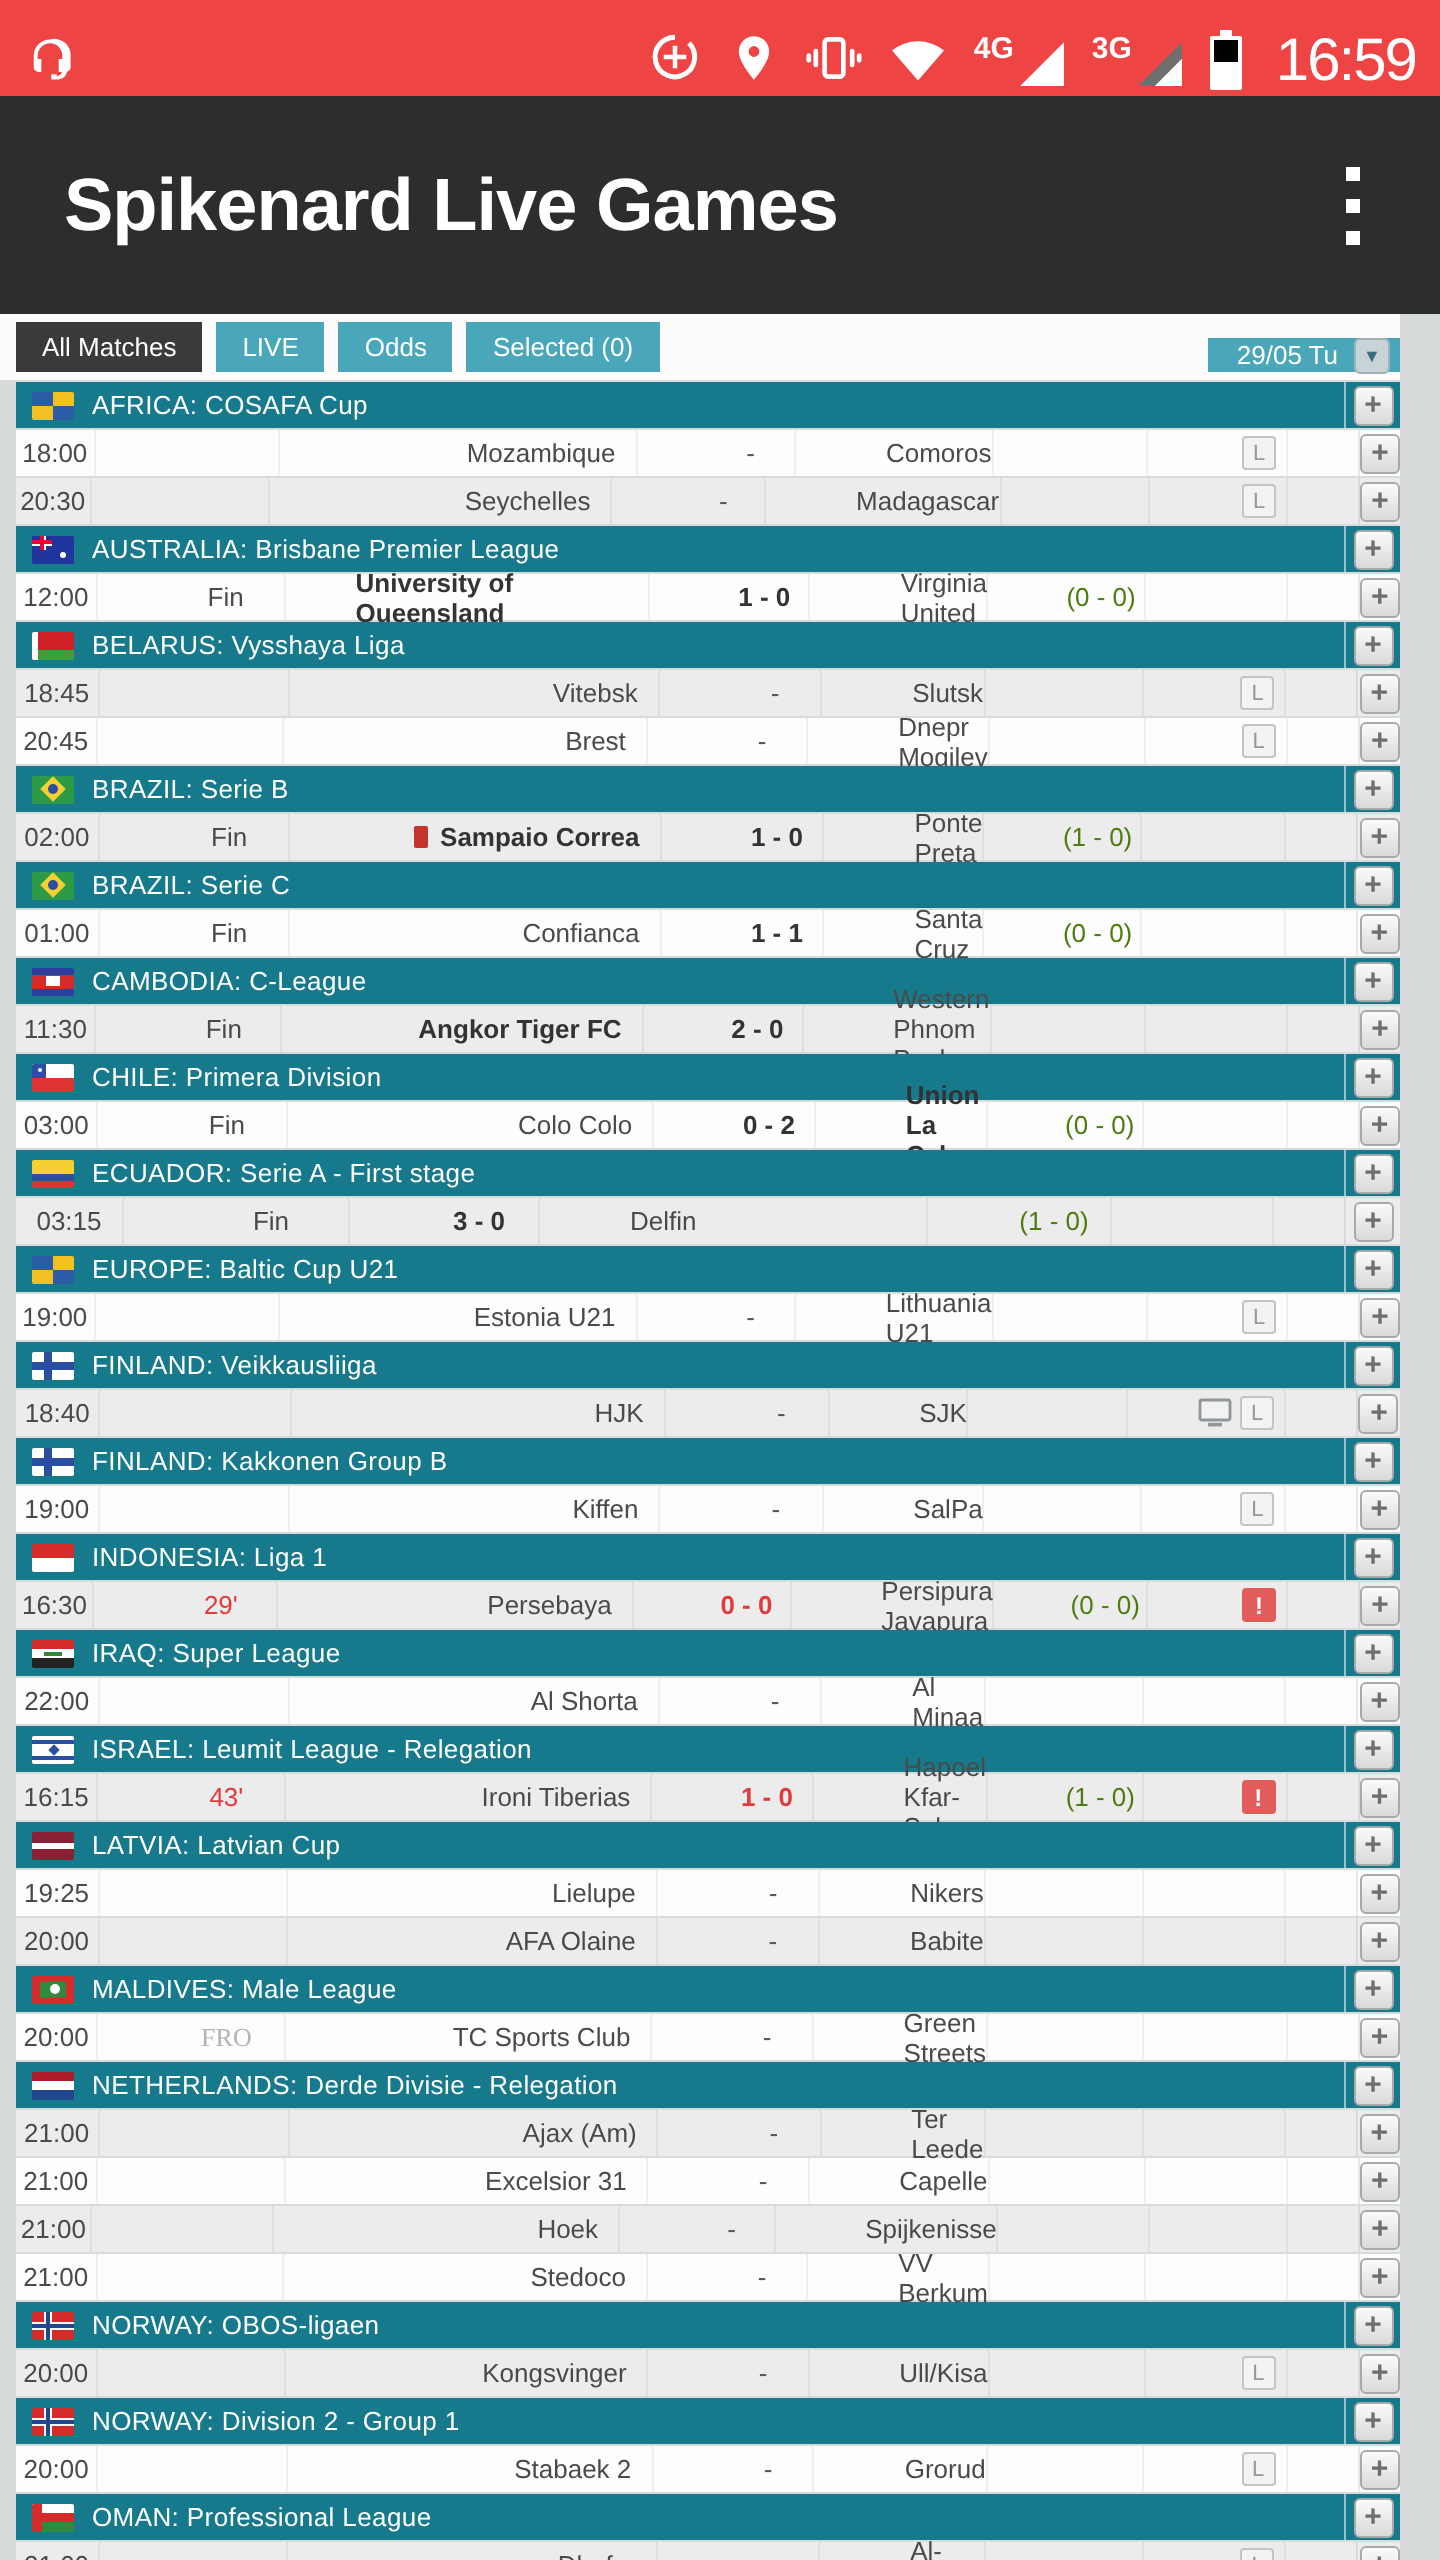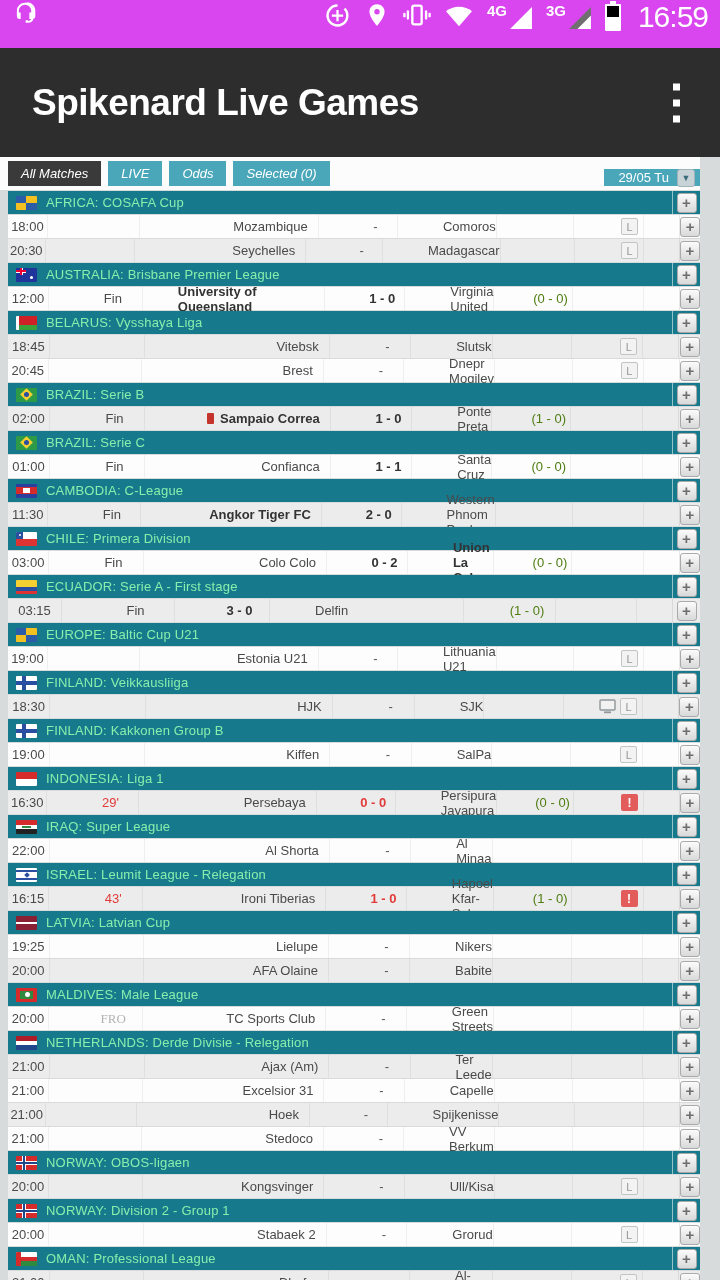--- a/index.html
+++ b/index.html
@@ -1,50 +1,50 @@
 <!DOCTYPE html>
 <html><head>
 <meta charset="utf-8">
 <style>
   * { box-sizing: border-box; margin: 0; padding: 0; }
   html,body { width:720px; height:1280px; overflow:hidden; }
   body { font-family:"Liberation Sans", sans-serif; background:#d8dbdc; }
 
   
-  .statusbar { height:48px; background:#d946ef; display:flex; align-items:flex-start; padding:0 12px; color:#fff; }
+  .statusbar { height:48px; background:#ef4444; display:flex; align-items:flex-end; padding:0 12px; color:#fff; }
   .sb-left { display:flex; align-items:center; }
   .sb-spacer { flex:1; }
   .sb-right { display:flex; align-items:center; gap:13px; }
   .sb-net { display:flex; align-items:flex-start; }
   .sb-netlabel { font-size:15px; font-weight:bold; margin-right:1px; margin-top:-2px; }
   .sb-time { font-size:30px; letter-spacing:-1px; margin-left:4px; }
   .battery { width:16px; height:27px; border:2px solid #fff; border-radius:1px; position:relative; background:#000; }
   .battery::before { content:""; position:absolute; top:-5px; left:3px; width:6px; height:3px; background:#fff; }
   .battery::after { content:""; position:absolute; left:0; right:0; bottom:0; height:12px; background:#fff; }
 
   
   .appheader { height:109px; background:#2d2d2d; display:flex; align-items:center; padding:0 24px 0 32px; position:relative; }
   .app-title { color:#fff; font-size:37px; font-weight:bold; letter-spacing:-0.5px; }
   .kebab { position:absolute; right:40px; top:50%; transform:translateY(-50%); display:flex; flex-direction:column; gap:9px; cursor:pointer; }
   .kebab span { width:7px; height:7px; background:#fff; }
 
   
   .tabstrip { height:33px; background:#fcfcfc; display:flex; align-items:stretch; padding:4px 0 4px 8px; position:relative; margin-right:20px; }
-  .tab { display:flex; align-items:center; padding:0 13px; margin-right:7px; font-size:13px; color:#fff; background:#4aa7ba; cursor:pointer;font-style:italic; }
+  .tab { display:flex; align-items:center; padding:0 13px; margin-right:7px; font-size:13px; color:#fff; background:#4aa7ba; cursor:pointer; }
   .tab.active { background:#3a3a3a; }
   .datepicker { position:absolute; right:0; top:12px; bottom:4px; background:#4aa7ba; display:flex; align-items:center; padding:0 5px 0 14px; gap:8px; cursor:pointer; }
   .date-label { color:#fff; font-size:13px; }
   .date-drop { width:18px; height:18px; background:#c7d3d6; border:1px solid #9fb3b8; border-radius:3px; color:#3c6d7a; font-size:9px; display:flex; align-items:center; justify-content:center; }
 
   
   .content { margin:0 20px 0 8px; }
   .league { margin-top:1px; }
   .league-bar { display:flex; height:23px; margin-bottom:1px; }
   .league-main { flex:1; background:#17798c; display:flex; align-items:center; padding-left:8px; gap:9px; cursor:pointer; }
-  .league-name { color:#86efac; font-size:13px; letter-spacing:0.2px; }
+  .league-name { color:#ffffff; font-size:13px; letter-spacing:0.2px; }
   .league-pluscol { width:28px; background:#17798c; border-left:1px solid rgba(255,255,255,0.55); display:flex; align-items:center; justify-content:center; }
 
   .match-row { display:flex; height:23px; margin-bottom:1px; font-size:13px; color:#4a4a4a; cursor:pointer;gap:35px; }
   .match-row.plain { background:#fdfdfd; }
   .match-row.shade { background:#ececec; }
   .col { display:flex; align-items:center; border-right:1px solid rgba(0,0,0,0.055); }
   .c-time { width:54px; justify-content:center; }
   .c-status { width:78px; justify-content:center; }
   .c-status.red { color:#e23b3b; }
   .c-status.muted { color:#b3b3b3;font-family:Liberation Serif, serif; }
@@ -557,21 +557,21 @@
       <div class="league-main">
         <span class="flag flag-finland"></span>
         <span class="league-name">FINLAND: Veikkausliiga</span>
       </div>
       <div class="league-pluscol">
         <button class="plusbtn">+</button>
       </div>
     </div>
     <div>
   <div class="match-row shade">
-    <div class="col c-time">18:30</div>
+    <div class="col c-time">18:40</div>
     <div class="col c-status"></div>
     <div class="col c-home">
 
       <span class="team">HJK</span>
     </div>
     <div class="col c-score dash">-</div>
     <div class="col c-away">
       <span class="team">SJK</span>
     </div>
     <div class="col c-half"></div>

